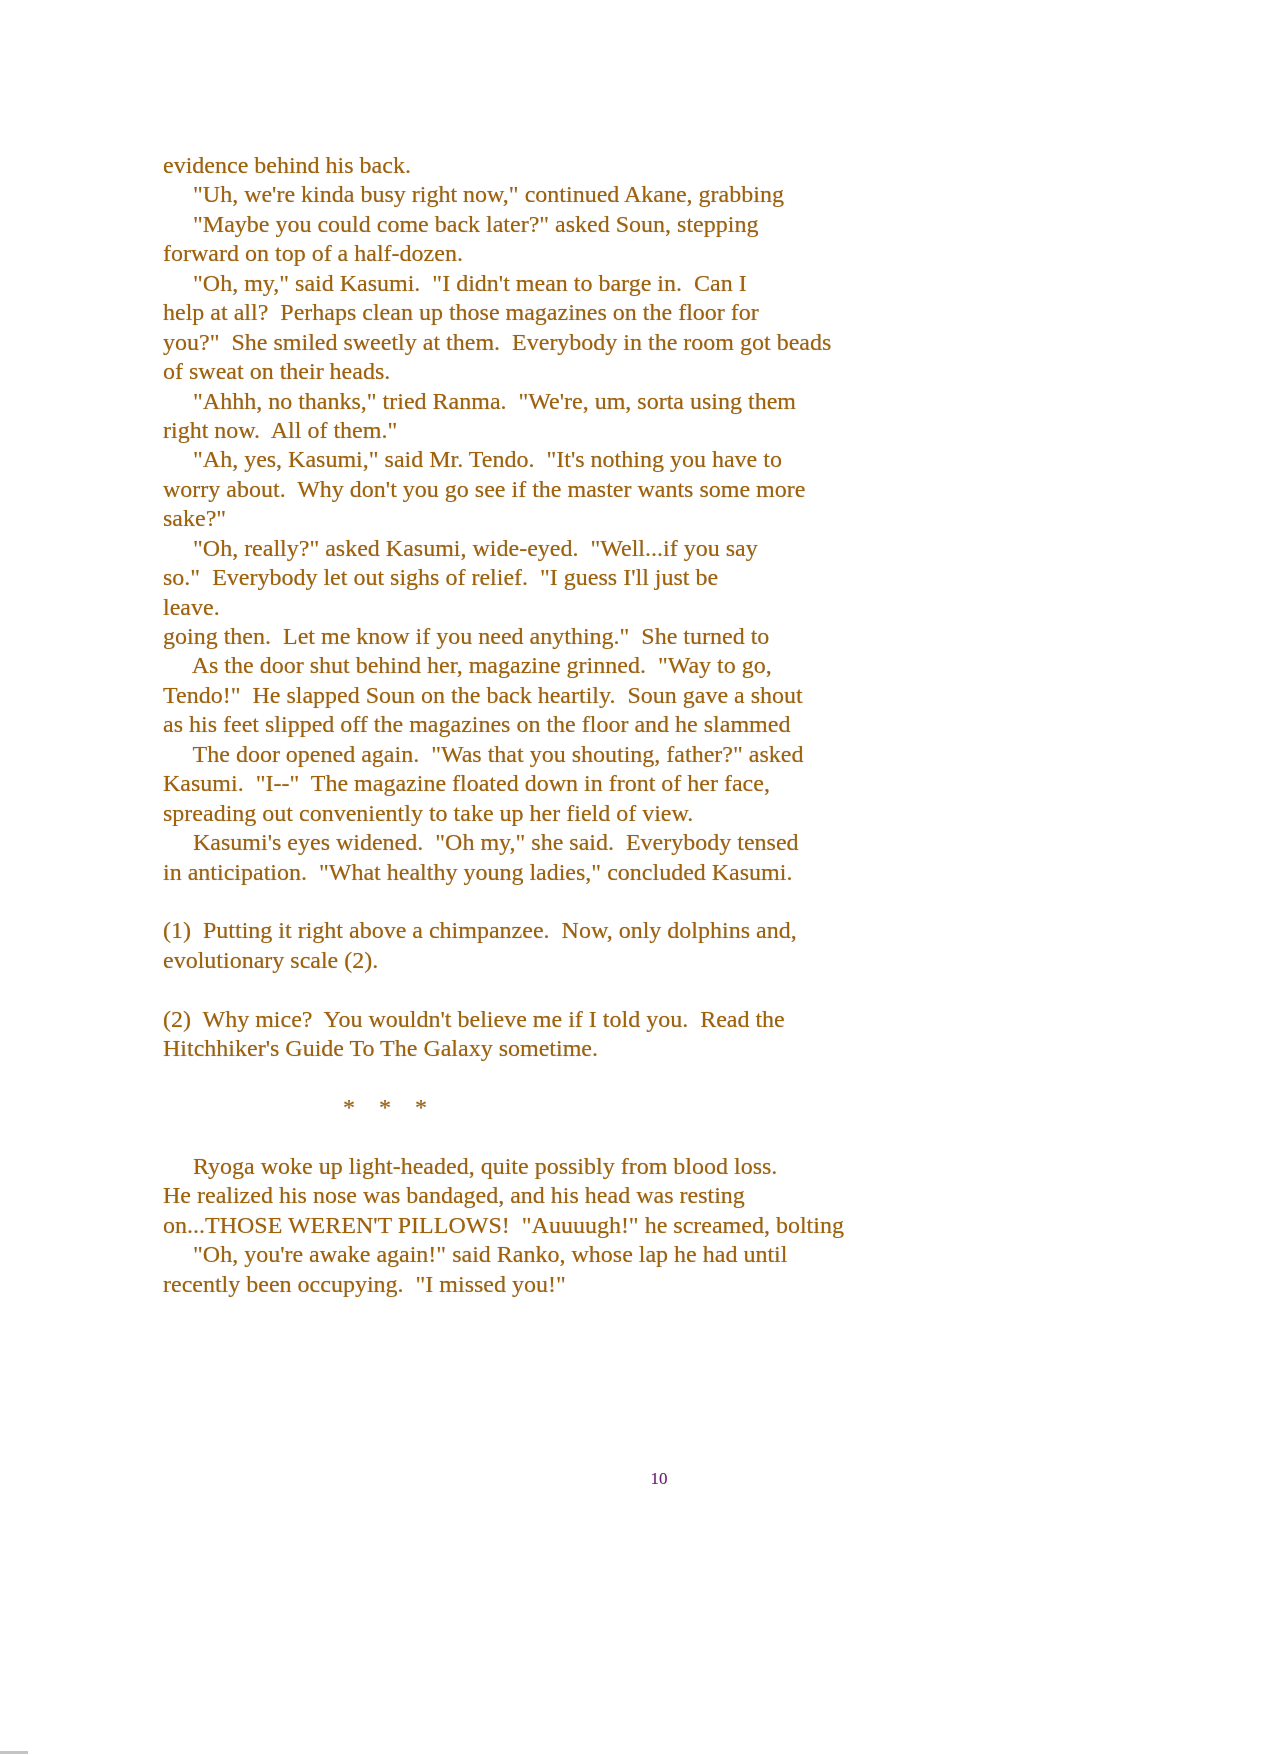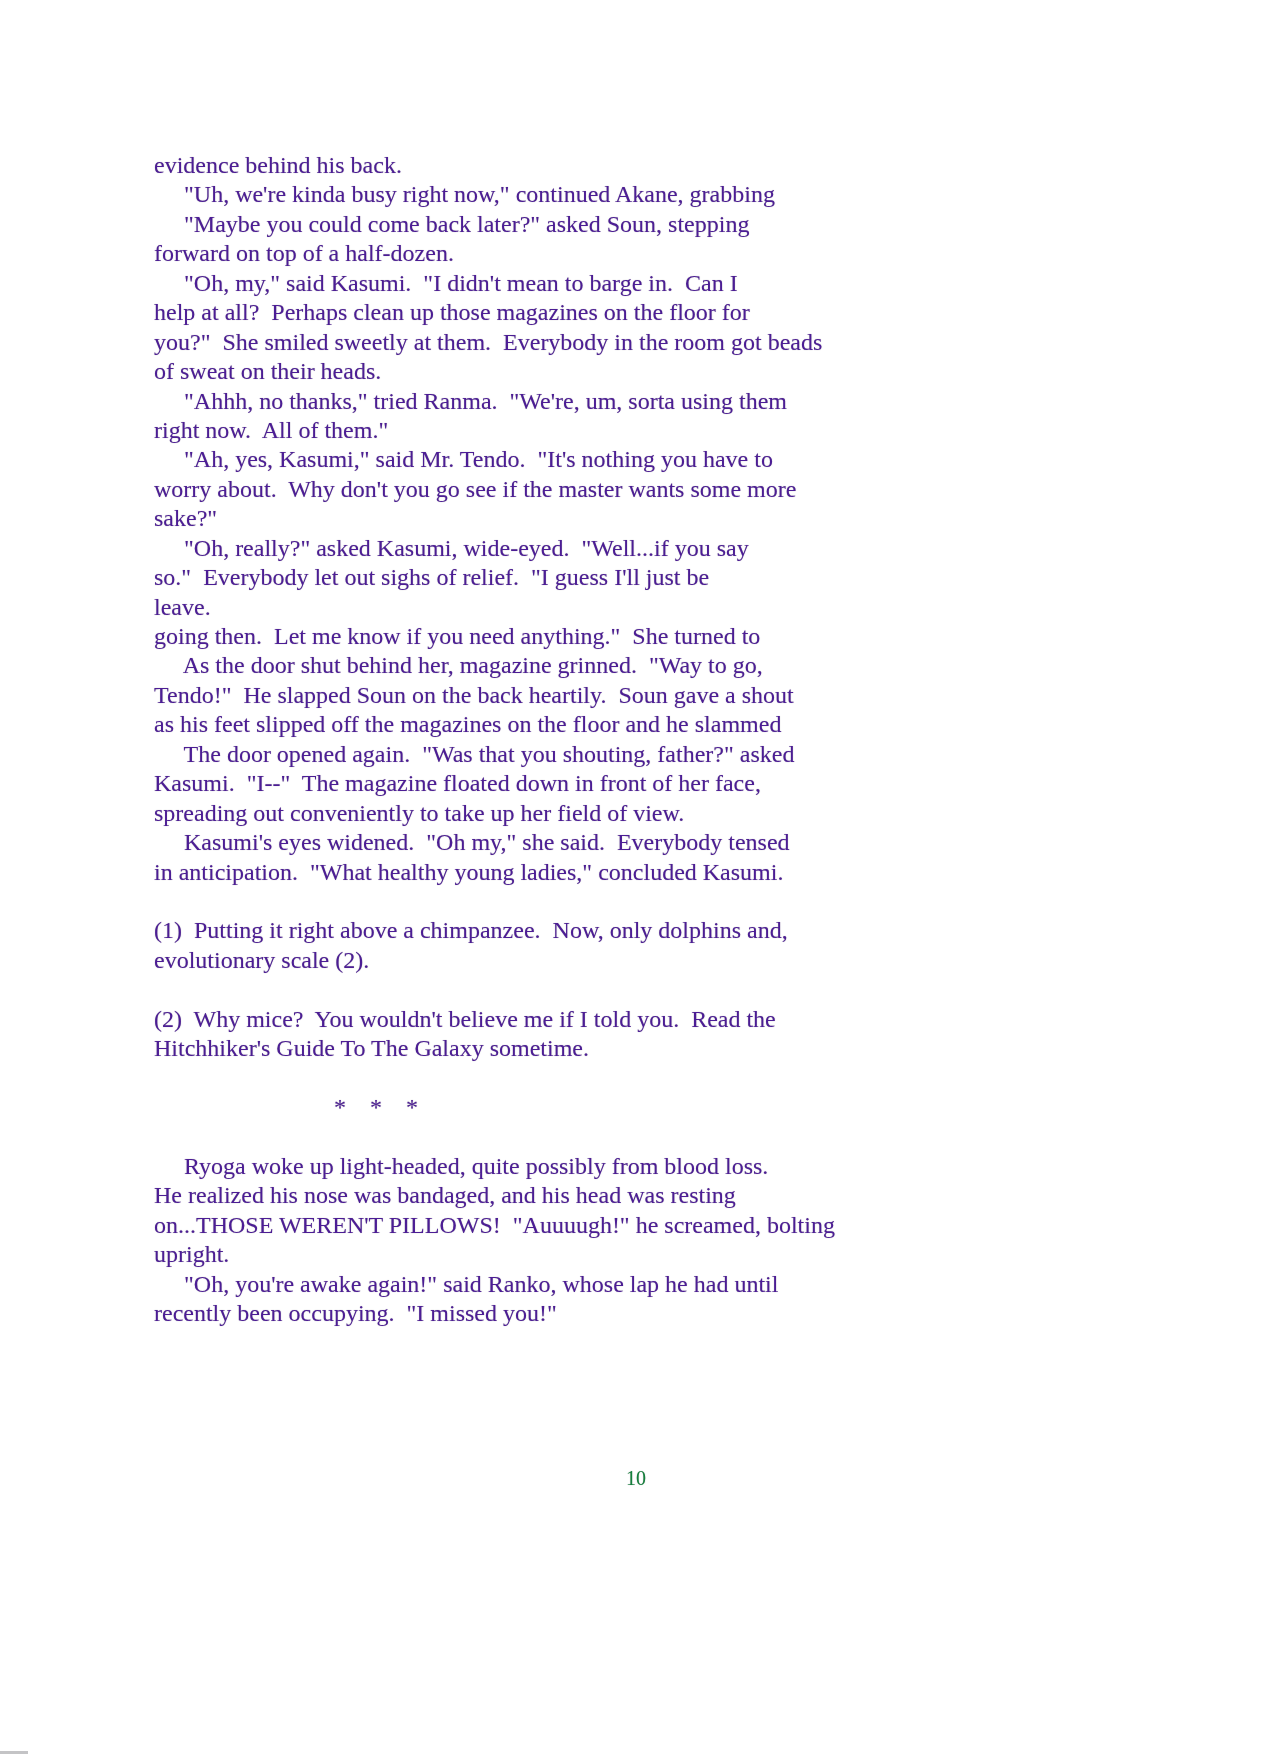--- a/index.html
+++ b/index.html
@@ -11,41 +11,41 @@
     position: relative;
     width: 1275px;
     height: 1755px;
     background: #ffffff;
     overflow: hidden;
     font-family: "Liberation Serif", "DejaVu Serif", serif;
     color: #191919;
   }
   .text-block {
     position: absolute;
-    left: 154px;
+    left: 163px;
     top: 151px;
     width: 720px;
     font-size: 24px;
-    color: #4c1d95;
+    color: #a16207;
     text-shadow: 0 0 1px rgba(25,25,25,0.35);
   }
   .line {
     height: 29.45px;
     line-height: 29.45px;
     white-space: pre;
     overflow: visible;
   }
   .page-number {
     position: absolute;
-    left: 636px;
+    left: 659px;
     top: 1464px;
     transform: translateX(-50%);
-    font-size: 20px;
+    font-size: 17px;
     line-height: 29px;
-    color: #15803d;
+    color: #701a75;
     text-shadow: 0 0 1px rgba(25,25,25,0.35);
   }
   .scan-mark {
     position: absolute;
     left: 0;
     top: 1751px;
     width: 28px;
     height: 3px;
     background: #c4c4c6;
   }
@@ -85,19 +85,18 @@
       <div class="line">evolutionary scale (2).</div>
       <div class="line">&nbsp;</div>
       <div class="line">(2)  Why mice?  You wouldn't believe me if I told you.  Read the</div>
       <div class="line">Hitchhiker's Guide To The Galaxy sometime.</div>
       <div class="line">&nbsp;</div>
       <div class="line">                              *    *    *</div>
       <div class="line">&nbsp;</div>
       <div class="line">     Ryoga woke up light-headed, quite possibly from blood loss.</div>
       <div class="line">He realized his nose was bandaged, and his head was resting</div>
       <div class="line">on...THOSE WEREN'T PILLOWS!  "Auuuugh!" he screamed, bolting</div>
-      <div class="line">upright.</div>
       <div class="line">     "Oh, you're awake again!" said Ranko, whose lap he had until</div>
       <div class="line">recently been occupying.  "I missed you!"</div>
     </div>
   <div class="page-number">10</div>
   <div class="scan-mark"></div>
 </div>
 
 </body></html>

